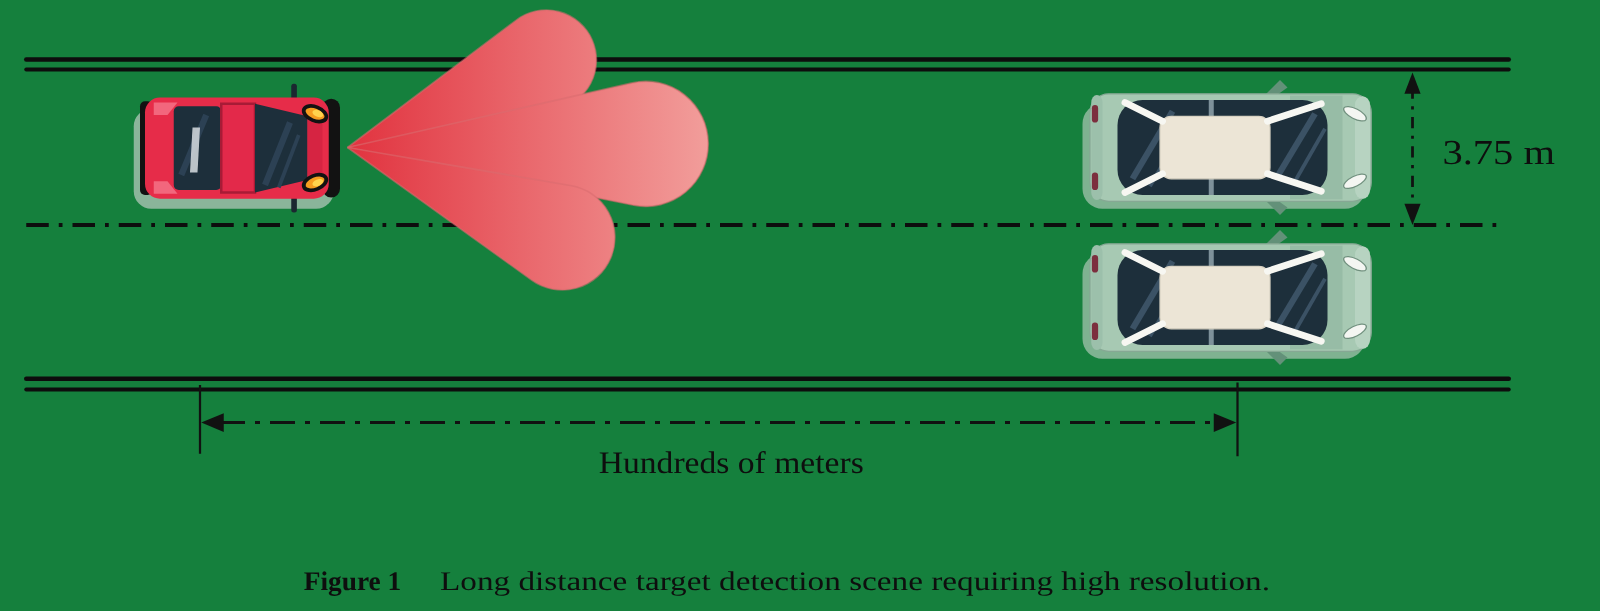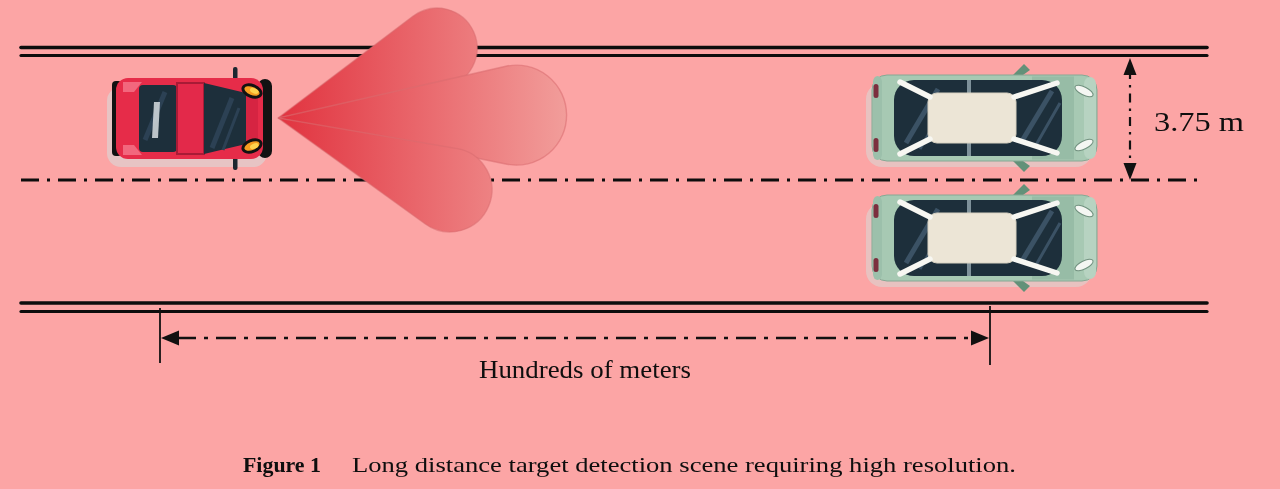--- a/index.html
+++ b/index.html
@@ -1,18 +1,18 @@
 <!DOCTYPE html>
 <html><head>
 <meta charset="utf-8">
 <style>
   html, body { margin: 0; padding: 0; background: #ffffff; }
   .figure-wrap {
     width: 1280px; height: 489px; position: relative;
-    background: #fca5a5; overflow: hidden;
+    background: #15803d; overflow: hidden;
     font-family: "Liberation Serif", "DejaVu Serif", serif;
   }
   svg text { fill: #0e0e0e; }
   .cap-bold { font-weight: bold; }
 </style>
 </head>
 <body>
 
 <div class="figure-wrap">
 <svg width="1280" height="489" viewBox="0 0 1280 489">

